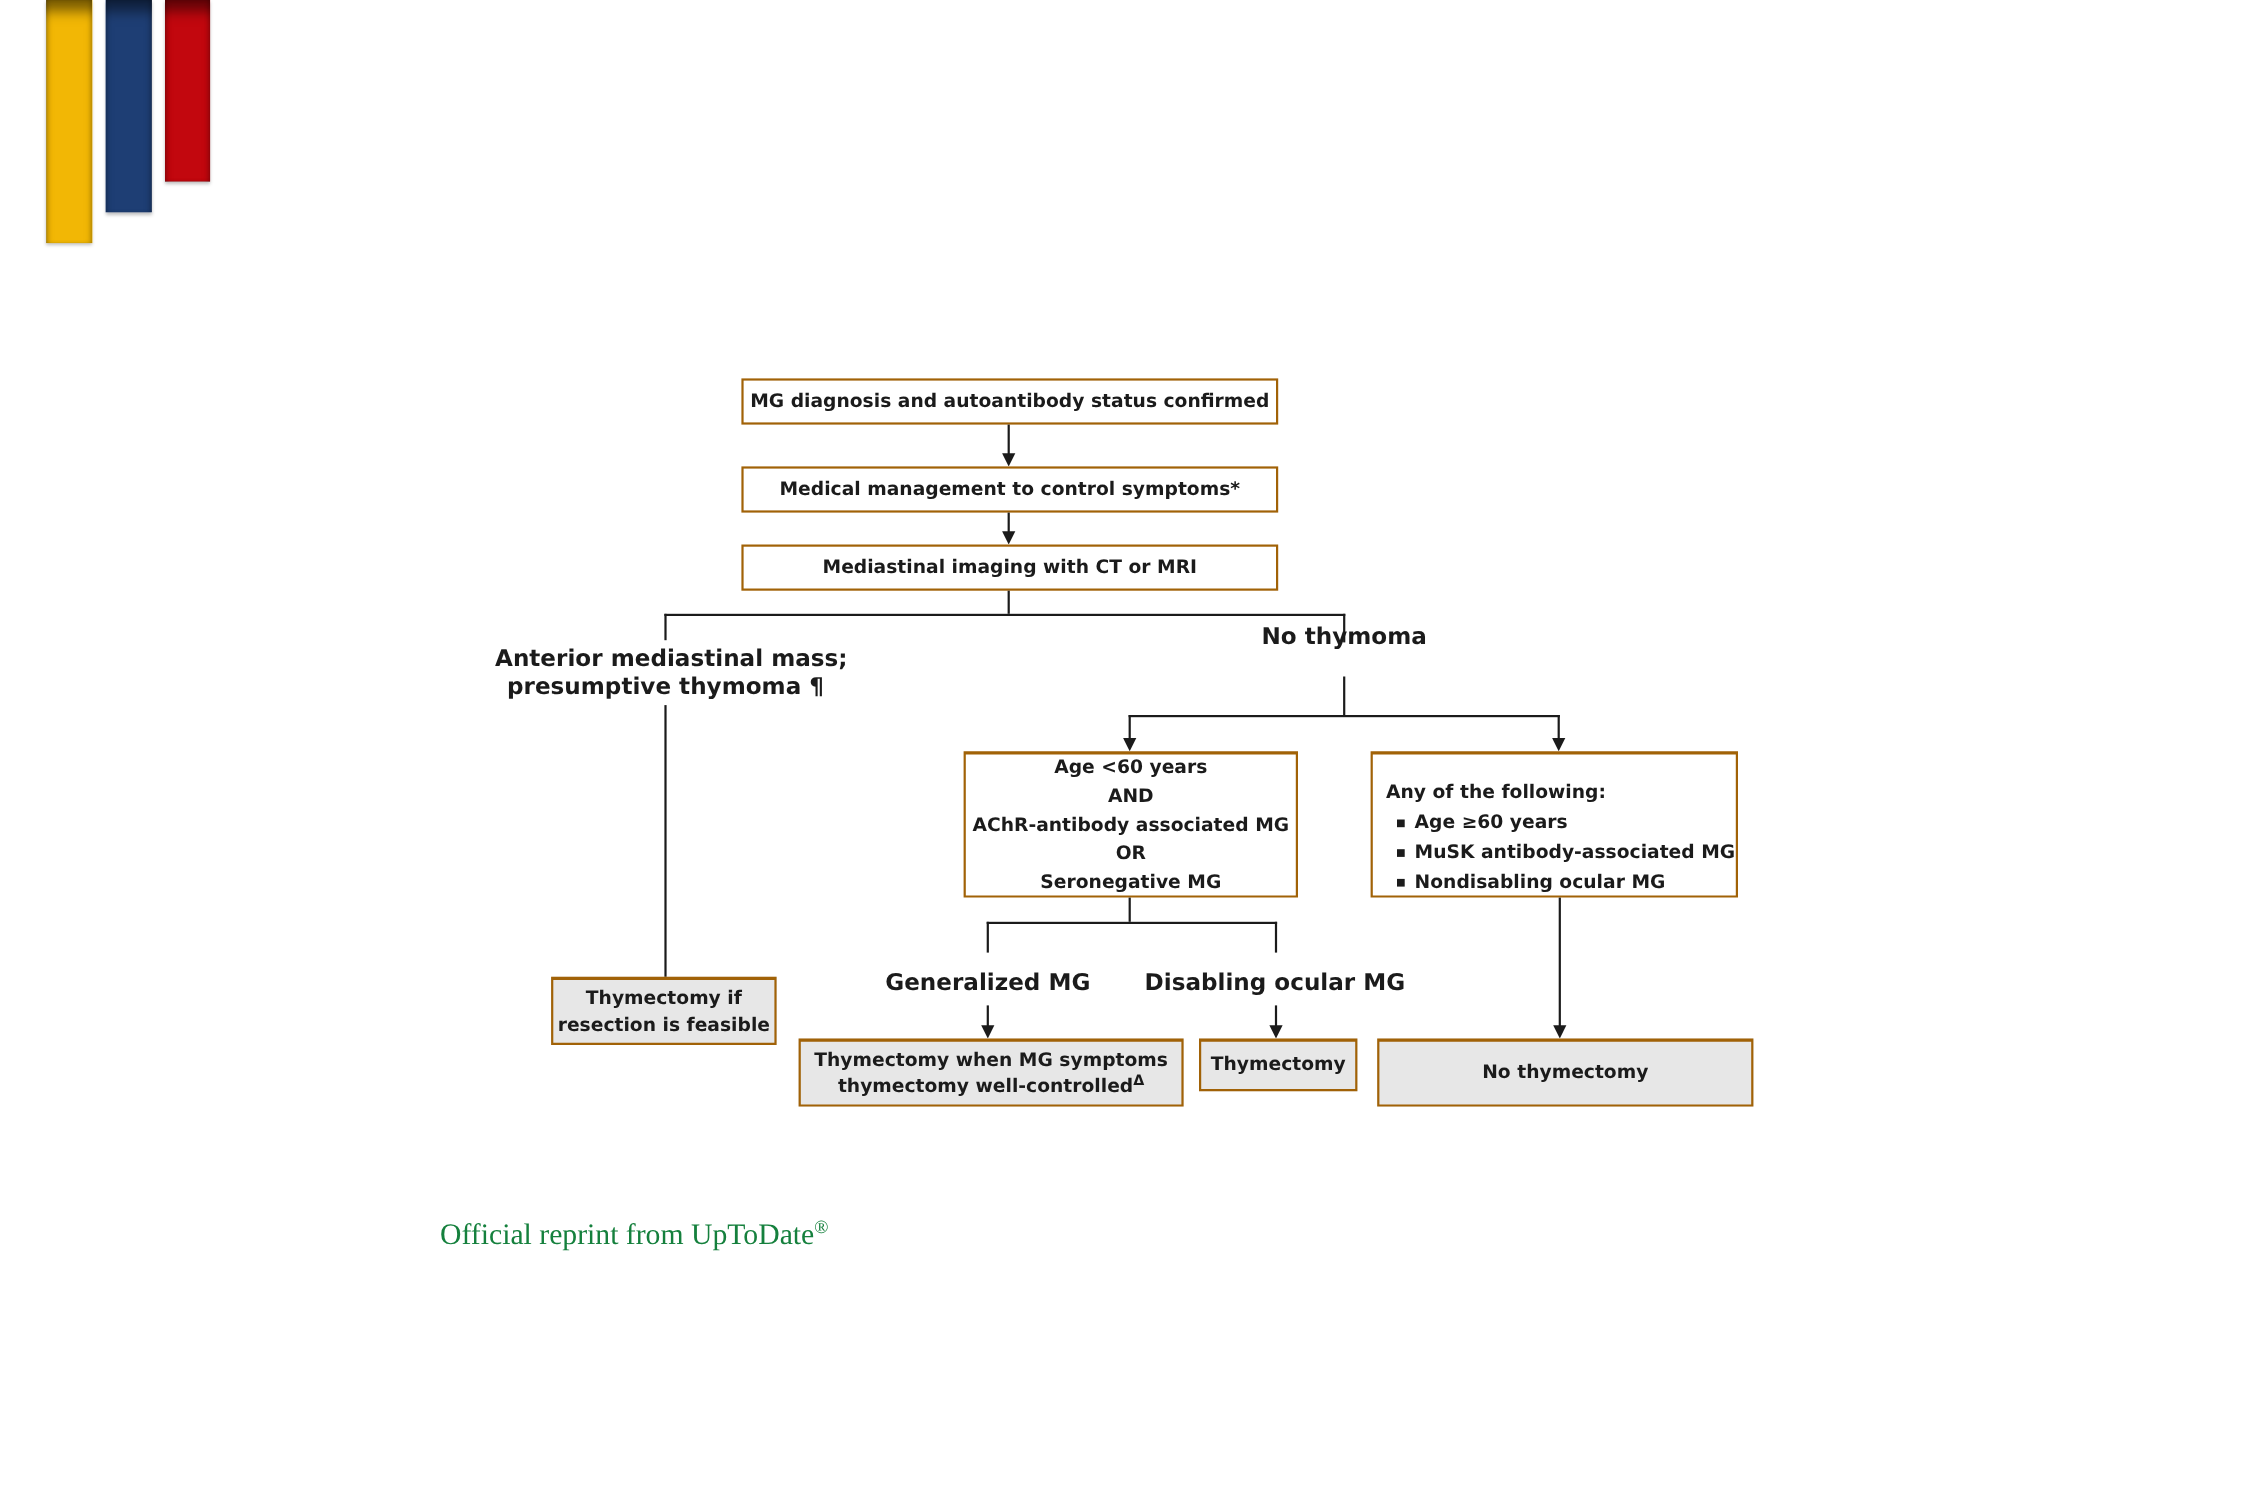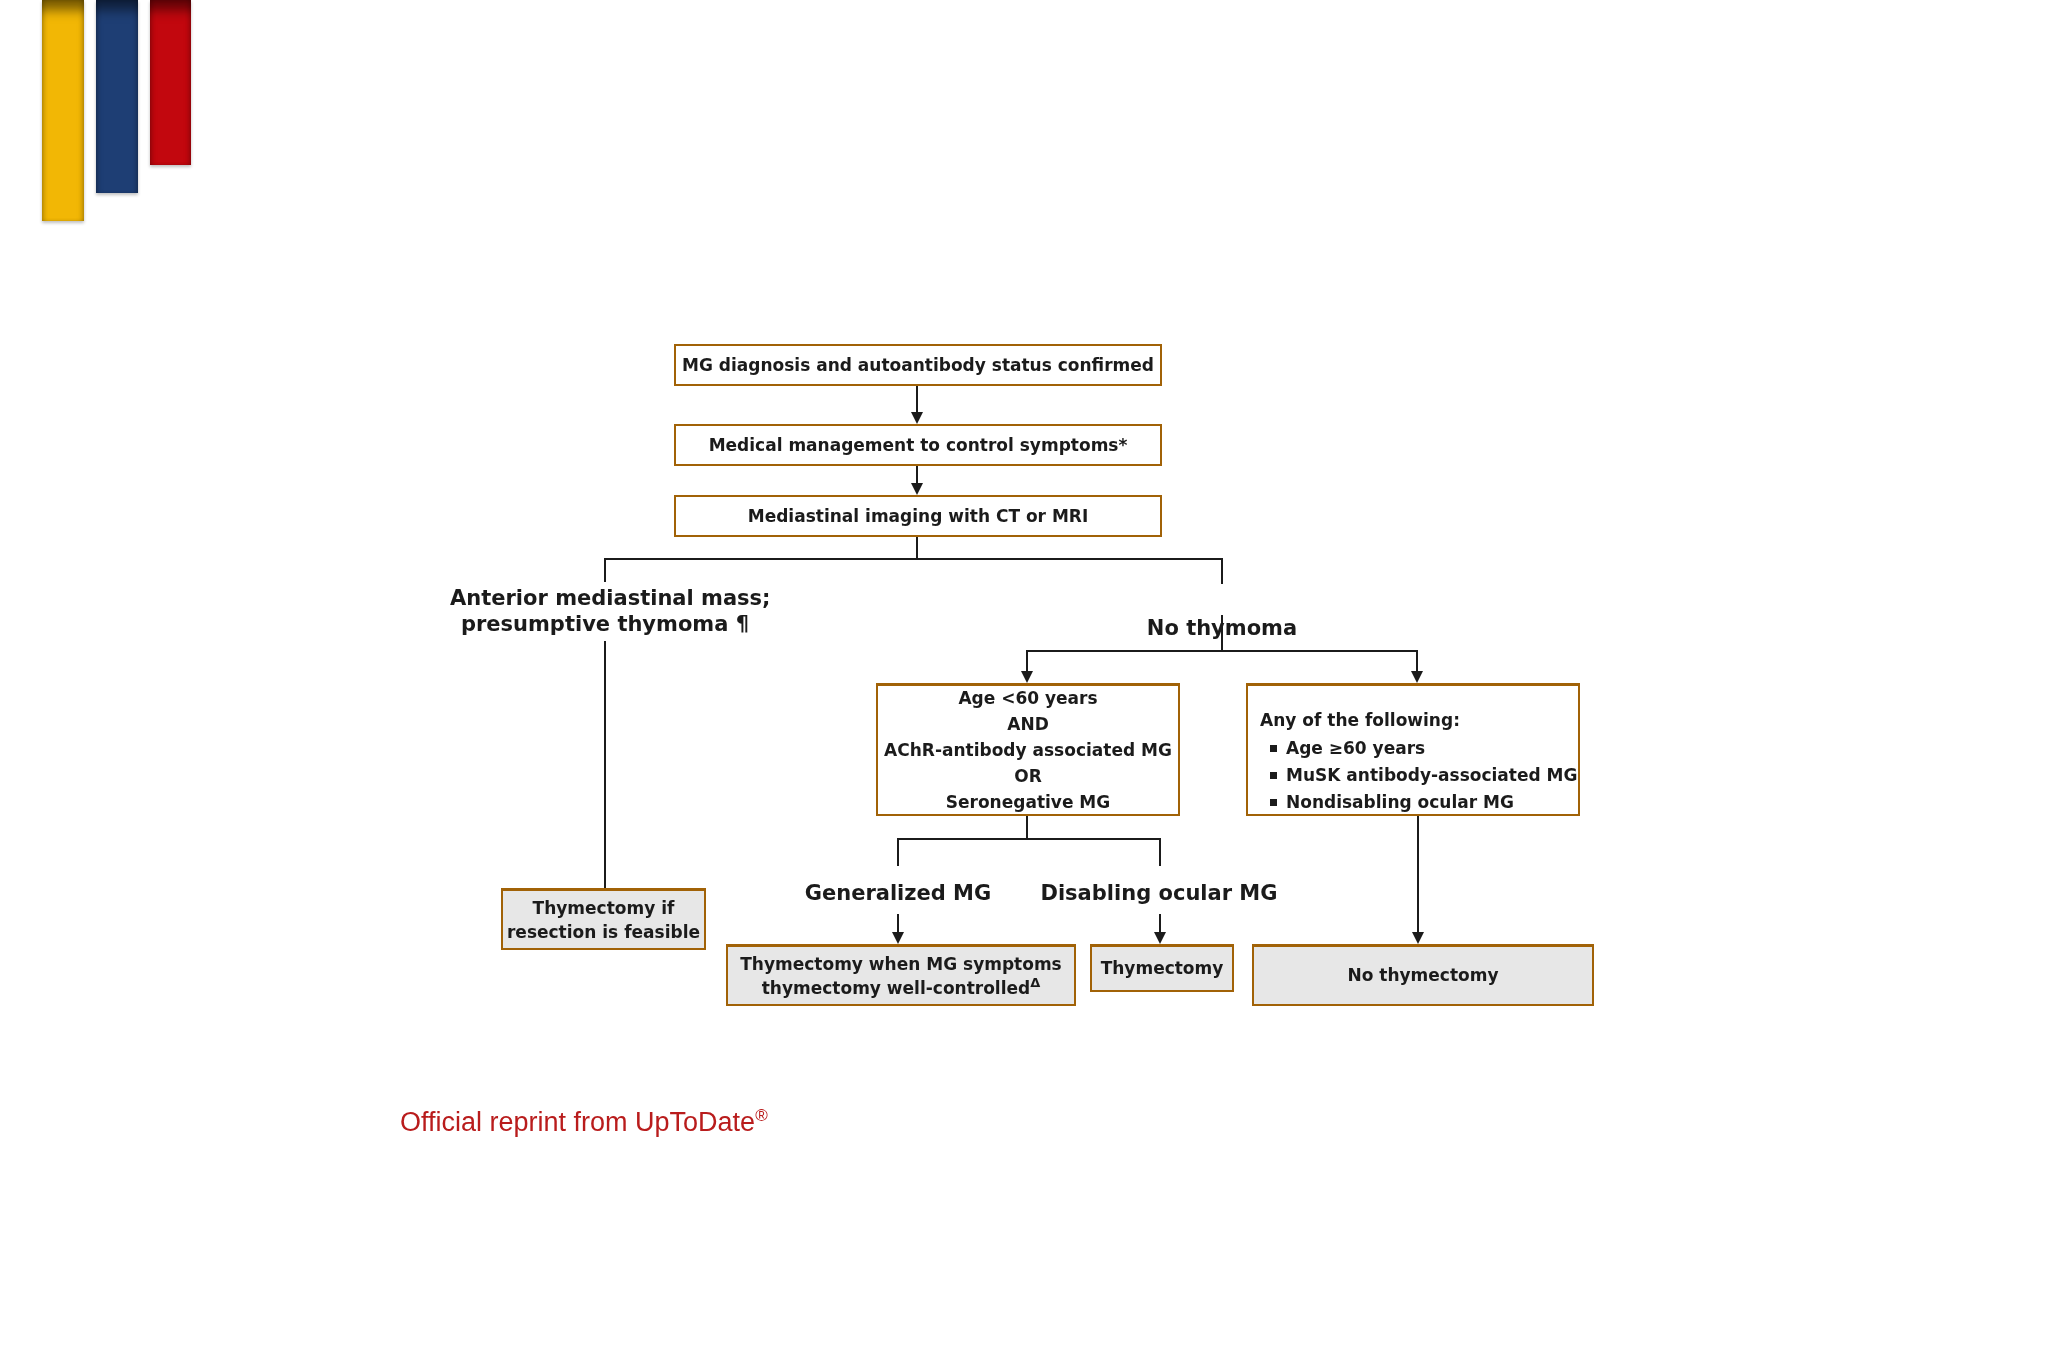--- a/index.html
+++ b/index.html
@@ -40,22 +40,22 @@
   .ahead{position:absolute;width:0;height:0;
          border-left:6px solid transparent;border-right:6px solid transparent;
          border-top:12px solid #1b1b1b;}
 
   
   .flabel{position:absolute;font-size:21px;font-weight:bold;line-height:26px;
           text-align:center;white-space:nowrap;color:#1b1b1b;}
 
   
   .footer{position:absolute;left:400px;top:1098px;
-          font-family:Liberation Sans, sans-serif;font-size:27px;
-          line-height:36px;color:#b91c1c;}
+          font-family:Liberation Serif, serif;font-size:27px;
+          line-height:36px;color:#15803d;}
   .footer sup{font-size:17px;}
 </style>
 </head>
 <body>
 
 <div class="bar yellow"></div>
 <div class="bar blue"></div>
 <div class="bar red"></div>
 
 <div>
@@ -80,21 +80,21 @@
 
   <div class="vline" style="left:916px;top:537px;height:21px;"></div>
   <div class="hline" style="left:604px;top:558px;width:619px;"></div>
   <div class="vline" style="left:604px;top:558px;height:24px;"></div>
   <div class="vline" style="left:1221px;top:558px;height:26px;"></div>
 
   <div class="flabel" style="left:450px;top:585px;width:310px;">
     <div>Anterior mediastinal mass;</div>
     <div>presumptive thymoma ¶</div>
   </div>
-  <div class="flabel" style="left:1122px;top:615px;width:200px;">No thymoma</div>
+  <div class="flabel" style="left:1122px;top:565px;width:200px;">No thymoma</div>
 
   <div class="vline" style="left:604px;top:641px;height:290px;"></div>
   <div class="ahead" style="left:599px;top:930px;"></div>
 
   <div class="vline" style="left:1221px;top:615px;height:35px;"></div>
   <div class="hline" style="left:1026px;top:650px;width:392px;"></div>
   <div class="vline" style="left:1026px;top:650px;height:22px;"></div>
   <div class="ahead" style="left:1021px;top:671px;"></div>
   <div class="vline" style="left:1416px;top:650px;height:22px;"></div>
   <div class="ahead" style="left:1411px;top:671px;"></div>

